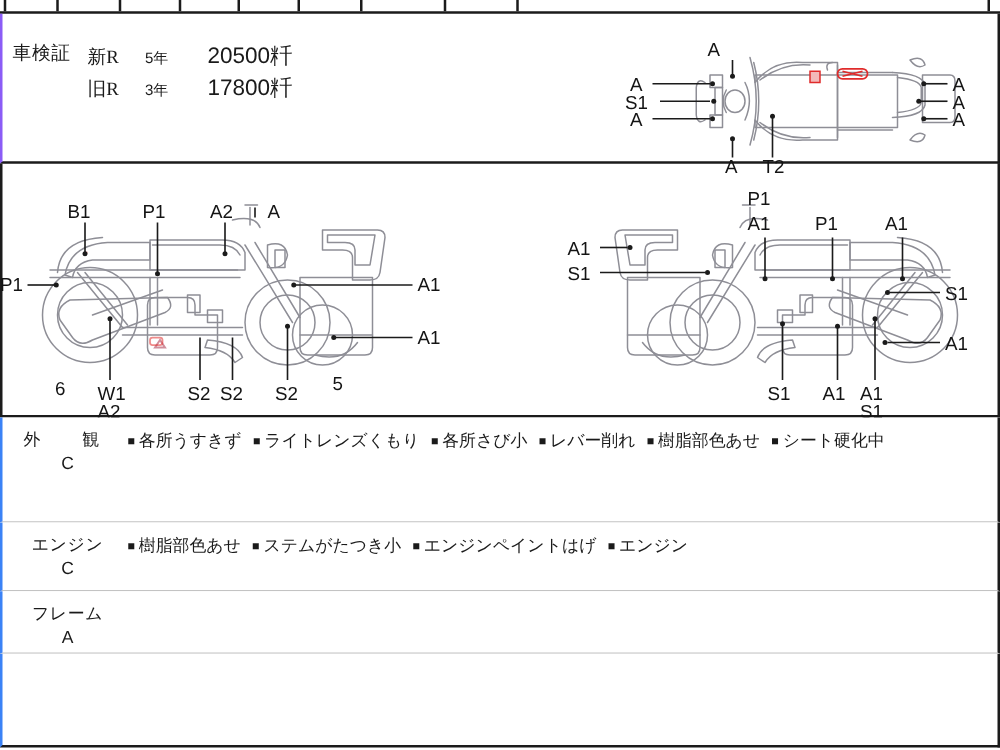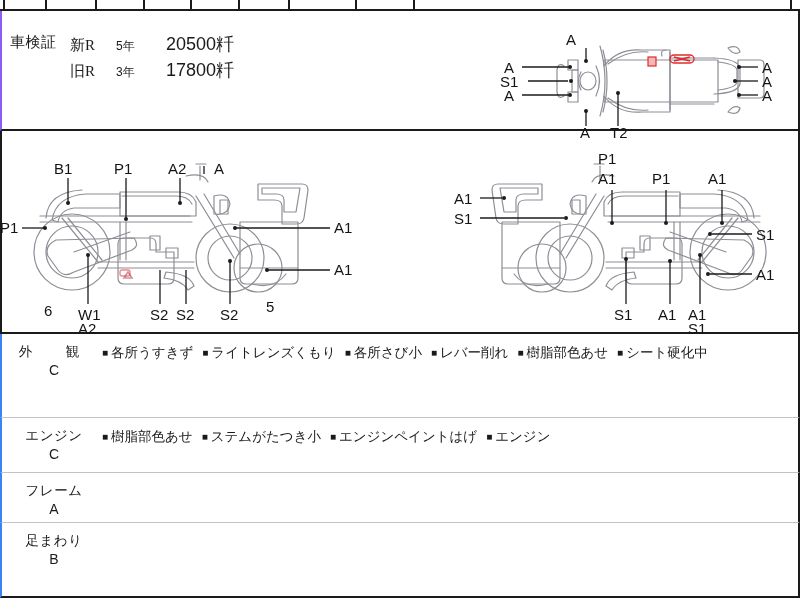--- a/index.html
+++ b/index.html
@@ -386,19 +386,15 @@
   </div>
 
   <div class="eval" style="top:473px; height:50px;">
     <div class="eval-cat">
       <span>フレーム</span>
       <span class="grade">A</span>
     </div>
   </div>
 
   <div class="eval last" style="top:523px; height:75px;">
-    <div class="eval-cat">
-      <span>足まわり</span>
-      <span class="grade">B</span>
-    </div>
   </div>
 
 </div>
 
 </body></html>

